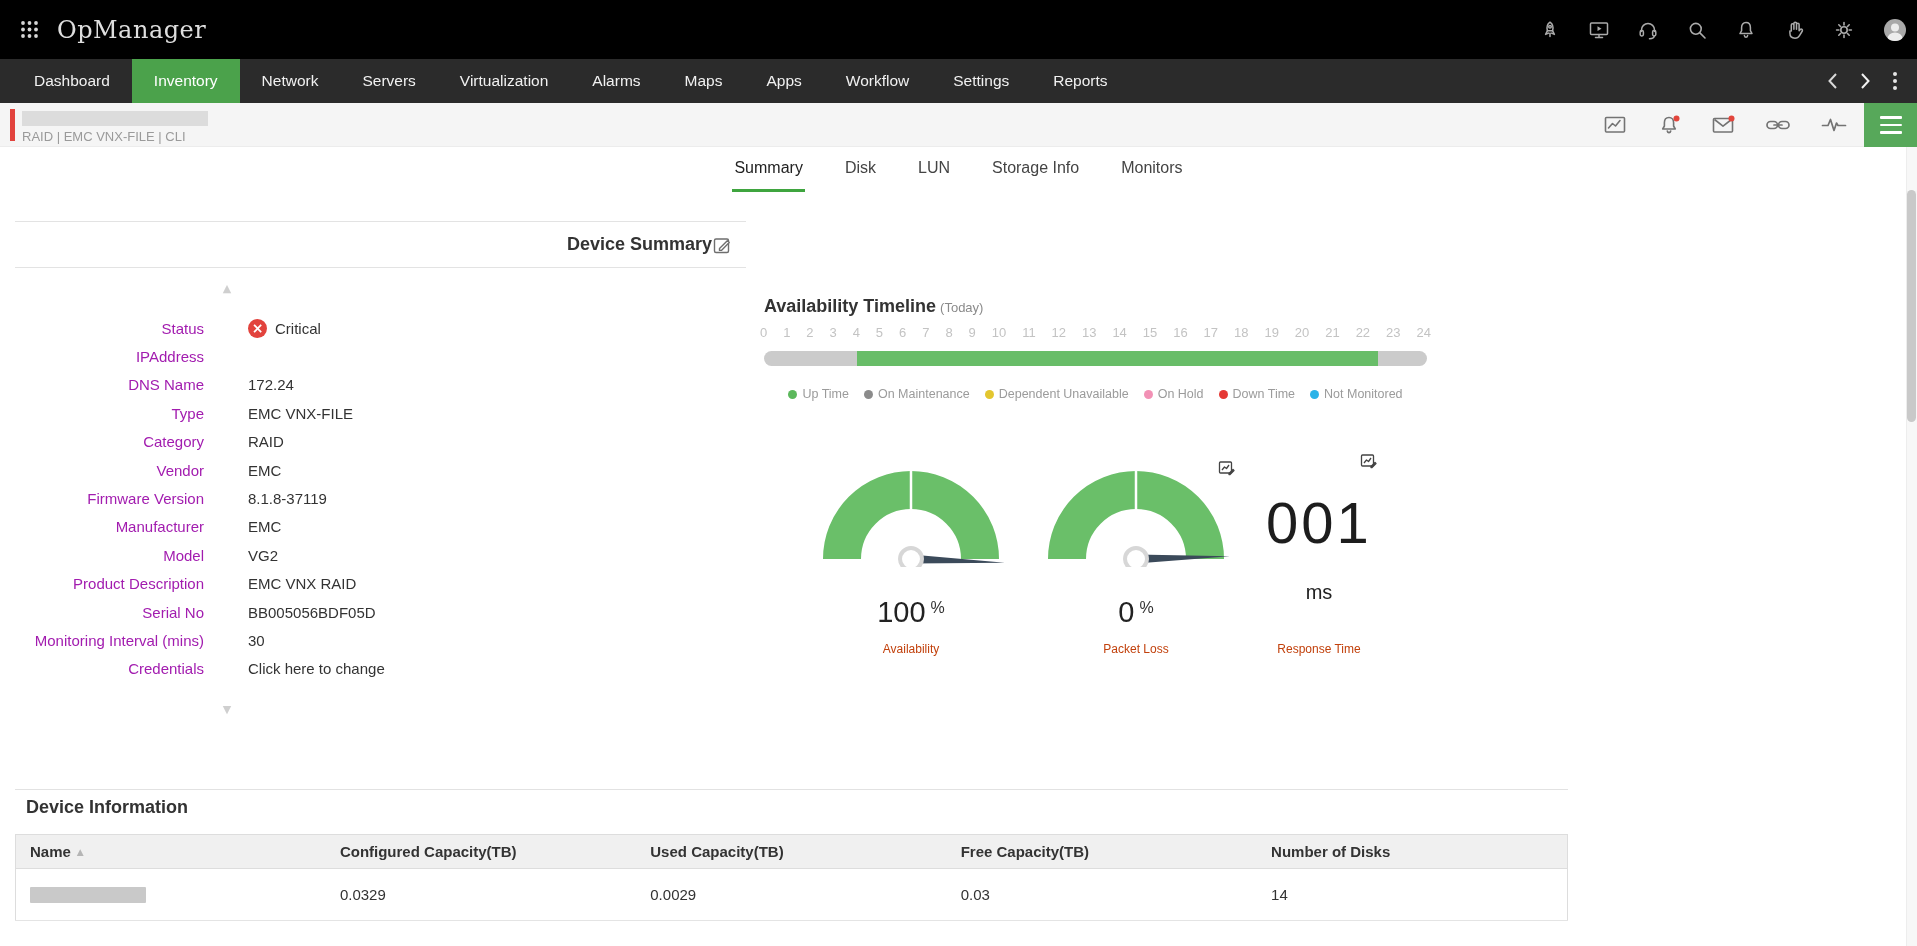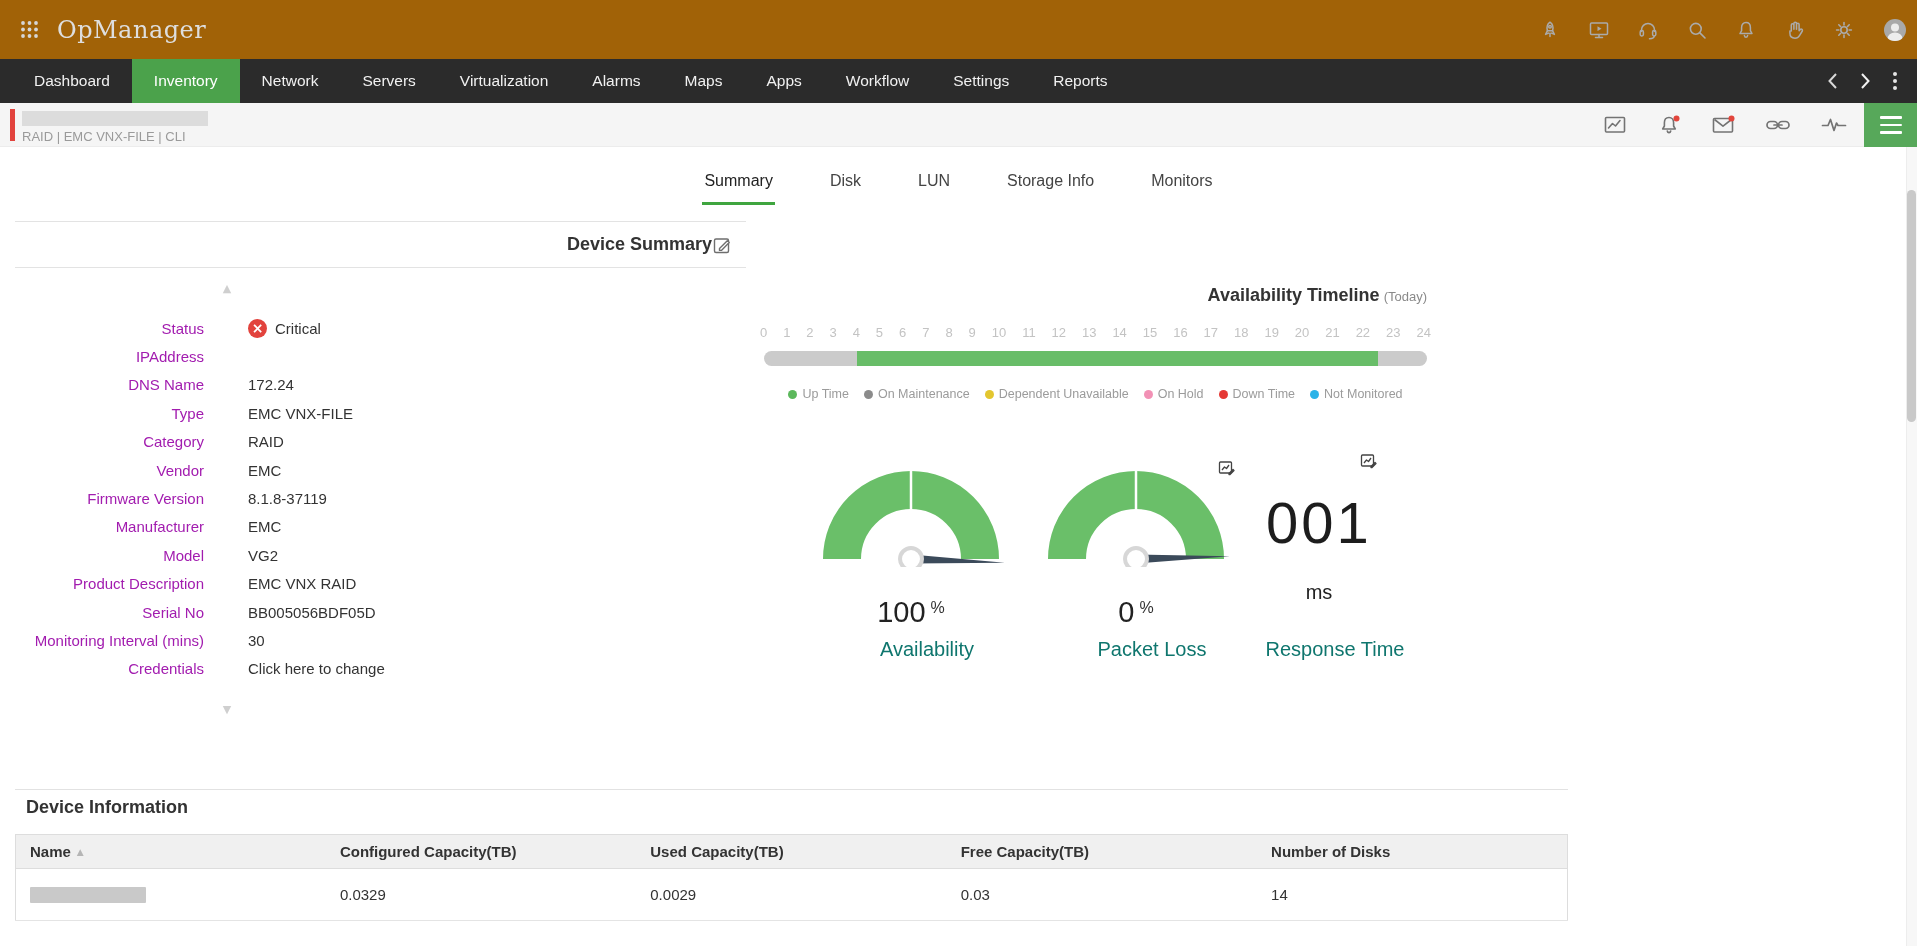--- a/index.html
+++ b/index.html
@@ -1,21 +1,21 @@
 <!DOCTYPE html>
 <html><head>
 <meta charset="utf-8">
 <style>
   *{margin:0;padding:0;box-sizing:border-box}
   html,body{background:#fff}
   body{font-family:"Liberation Sans",sans-serif;color:#333}
   #page{position:relative;width:1917px;height:946px;background:#fff;overflow:hidden}
 
   
-  .topbar{position:absolute;left:0;top:0;width:100%;height:59px;background:#a16207;
+  .topbar{position:absolute;left:0;top:0;width:100%;height:59px;background:#000000;
           display:flex;align-items:center;justify-content:space-between;padding:0 9px 0 20px}
   .tb-left{display:flex;align-items:center;gap:18px}
   .logo{font-family:"DejaVu Serif",serif;font-size:24px;color:#dedede;letter-spacing:.5px}
   .tb-icons{display:flex;align-items:center;gap:27px}
   .tb-icons span{display:flex;cursor:pointer}
 
   
   .nav{position:absolute;left:0;top:59px;width:100%;height:44px;background:#2b2b2b;
        display:flex;align-items:stretch;padding-left:12px}
   .nav-item{display:flex;align-items:center;padding:0 22px;color:#f1f1f1;font-size:15.5px;cursor:pointer;white-space:nowrap}
@@ -30,21 +30,21 @@
   .sev-bar{position:absolute;left:10px;top:6px;width:5px;height:32px;background:#E2433D}
   .redact-title{position:absolute;left:22px;top:8px;width:186px;height:15px;background:#dcdcdc}
   .breadcrumb{position:absolute;left:22px;top:26px;font-size:13px;color:#9a9a9a;white-space:nowrap}
   .sh-icons{position:absolute;right:70px;top:0;height:44px;display:flex;align-items:center;gap:30px}
   .sh-icons span{display:flex;cursor:pointer}
   .menu-btn{position:absolute;right:0;top:0;width:53px;height:44px;background:#57A85A;
             display:flex;flex-direction:column;justify-content:center;align-items:center;gap:5px;cursor:pointer}
   .menu-btn i{display:block;width:22px;height:2.5px;background:#fff;border-radius:1px}
 
   
-  .tabs{position:absolute;left:0;top:160px;width:100%;height:45px;display:flex;justify-content:center;align-items:flex-end;gap:53px}
+  .tabs{position:absolute;left:0;top:147px;width:100%;height:45px;display:flex;justify-content:center;align-items:flex-end;gap:38px}
   .tab{padding:0 2px 12px;font-size:16px;color:#444;border-bottom:3px solid transparent;cursor:pointer;white-space:nowrap}
   .tab.active{color:#222;border-bottom-color:#3FA53F}
 
   
   .panel{position:absolute;left:15px;top:221px;width:731px;height:500px}
   .panel-hd{height:47px;border-top:1px solid #e3e3e3;border-bottom:1px solid #e3e3e3;
             display:flex;align-items:center;justify-content:flex-end;padding:0 14px 0 17px}
   .panel-title{font-size:18px;font-weight:bold;color:#333}
   .edit-btn{display:flex;cursor:pointer}
   .scroll-arrow{position:absolute;left:196px;width:32px;text-align:center;font-family:"DejaVu Sans",sans-serif;
@@ -53,37 +53,37 @@
   .fields{position:absolute;left:0;top:93px;width:100%}
   .f-row{display:flex;align-items:center;height:28.4px}
   .f-label{width:189px;text-align:right;font-size:15px;color:#a21caf;flex:none}
   .f-value{margin-left:44px;font-size:15px;color:#333;display:flex;align-items:center}
   .f-link{cursor:pointer}
   .crit-ic{width:19px;height:19px;border-radius:50%;background:#E2433D;color:#fff;display:inline-flex;
            align-items:center;justify-content:center;font-size:14px;font-weight:bold;margin-right:8px;
            font-family:"DejaVu Sans",sans-serif;flex:none}
 
   
-  .tl-title{position:absolute;left:764px;top:285px;width:663px;text-align:right;font-size:18px;font-weight:bold;color:#333}
+  .tl-title{position:absolute;left:764px;top:296px;width:663px;text-align:left;font-size:18px;font-weight:bold;color:#333}
   .tl-title .sub{font-size:13px;font-weight:normal;color:#8a8a8a;margin-left:4px}
   .tl-hours{position:absolute;left:760px;top:325px;width:671px;display:flex;justify-content:space-between;
             font-size:13px;color:#c3c3c3}
   .tl-bar{position:absolute;left:764px;top:351px;width:663px;height:15px;border-radius:8px;overflow:hidden;display:flex}
   .tl-seg{height:100%}
   .tl-legend{position:absolute;left:764px;top:387px;width:663px;display:flex;justify-content:center;gap:15px;
              font-size:12.5px;color:#9b9b9b;align-items:center;white-space:nowrap}
   .lg-item{display:flex;align-items:center}
   .dot{width:9px;height:9px;border-radius:50%;display:inline-block;margin-right:5px;flex:none}
 
   
   .metric{position:absolute;top:463px;width:200px;height:210px;text-align:center}
   #m-avail{left:811px}#m-packet{left:1036px}#m-resp{left:1219px}
   .m-value{position:absolute;left:0;top:128px;width:100%;font-size:29px;color:#222;line-height:34px}
   .m-unit{font-size:16px;color:#333;margin-left:5px;vertical-align:9px}
-  .m-label{position:absolute;left:16px;top:176px;width:100%;font-size:20px;color:#0f766e;line-height:20px}
+  .m-label{position:absolute;left:0;top:176px;width:100%;font-size:12px;color:#c2410c;line-height:20px}
   .big-num{position:absolute;left:0;top:24px;width:100%;font-size:58px;color:#1d1d1d;letter-spacing:3px;line-height:72px}
   .big-unit{position:absolute;left:0;top:116px;width:100%;font-size:20px;color:#222;line-height:26px}
   .mini-ic{position:absolute;cursor:pointer}
   #mini1{left:1218px;top:459px}#mini2{left:1360px;top:452px}
 
   
   .di-rule{position:absolute;left:15px;top:789px;width:1553px;border-top:1px solid #e2e2e2}
   .di-title{position:absolute;left:26px;top:796px;font-size:18px;font-weight:bold;color:#333;line-height:22px}
   .di-table{position:absolute;left:15px;top:834px;width:1553px;border-collapse:collapse;font-size:15px;
             border:1px solid #ddd}

